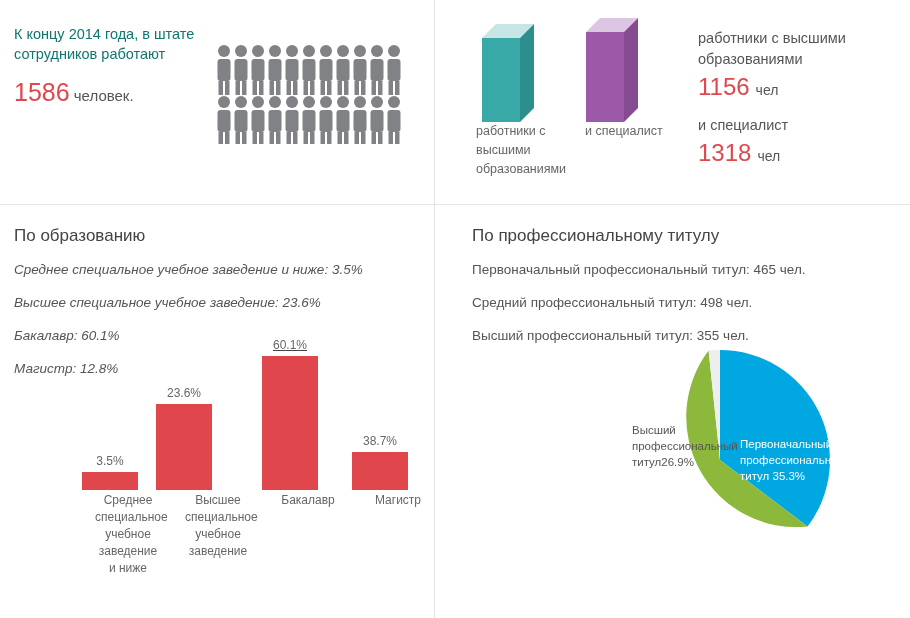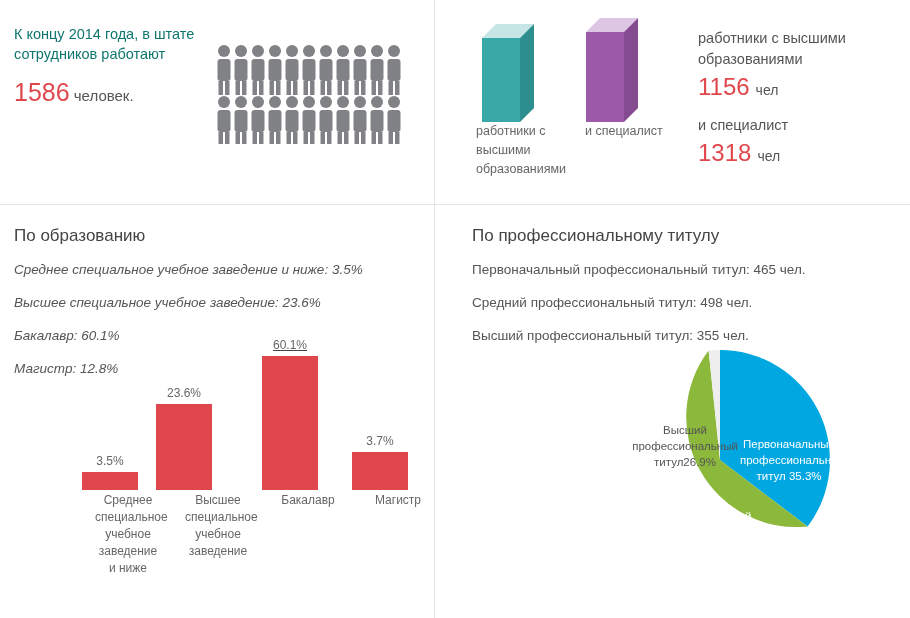--- a/index.html
+++ b/index.html
@@ -43,21 +43,21 @@
   .barchart{position:absolute;left:10px;top:330px;width:420px;height:280px;}
   .bar-col{position:absolute;bottom:120px;width:60px;text-align:center;}
   .bar-val{font-size:12px;color:#666;margin-bottom:4px;}
   .bar-rect{background:#e0474c;width:56px;margin:0 auto;}
   .bar-name{position:absolute;top:162px;font-size:12px;color:#666;line-height:17px;width:66px;text-align:center;margin-left:18px;}
 
   
   .br{position:absolute;left:472px;top:226px;width:430px;}
   .br-list div{font-size:13.5px;color:#555;margin-bottom:18px;}
   .pie-wrap{position:absolute;left:600px;top:340px;}
-  .pie-lab{position:absolute;font-size:11.5px;line-height:16px;text-align:center;}
+  .pie-lab{position:absolute;font-size:11.5px;line-height:16px;}
   .pie-lab.white{color:#ffffff;}
   .pie-lab.dark{color:#555;}
 </style>
 </head>
 <body>
 
 <div class="divider-v"></div>
 <div class="divider-h"></div>
 
 <div class="tl">
@@ -266,21 +266,21 @@
   </div>
   <div class="bar-name" style="left:157px;">Высшее специальное учебное заведение</div>
 
   <div class="bar-col" style="left:250px;text-decoration:underline;">
     <div class="bar-val">60.1%</div>
     <div class="bar-rect" style="height:134px;"></div>
   </div>
   <div class="bar-name" style="left:247px;">Бакалавр</div>
 
   <div class="bar-col" style="left:340px;">
-    <div class="bar-val">3.7%</div>
+    <div class="bar-val">38.7%</div>
     <div class="bar-rect" style="height:38px;"></div>
   </div>
   <div class="bar-name" style="left:337px;">Магистр</div>
 </div>
 
 <div class="br">
   <h2>По профессиональному титулу</h2>
   <div class="br-list">
     <div>Первоначальный профессиональный титул: 465 чел.</div>
     <div>Средний профессиональный титул: 498 чел.</div>

